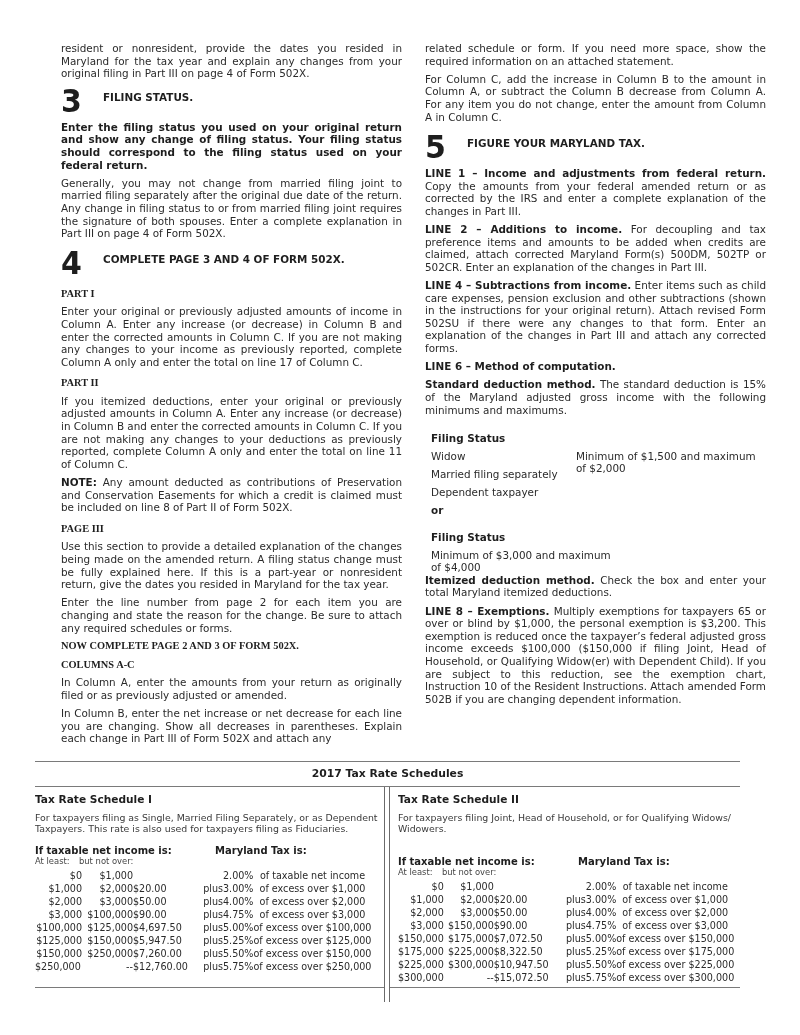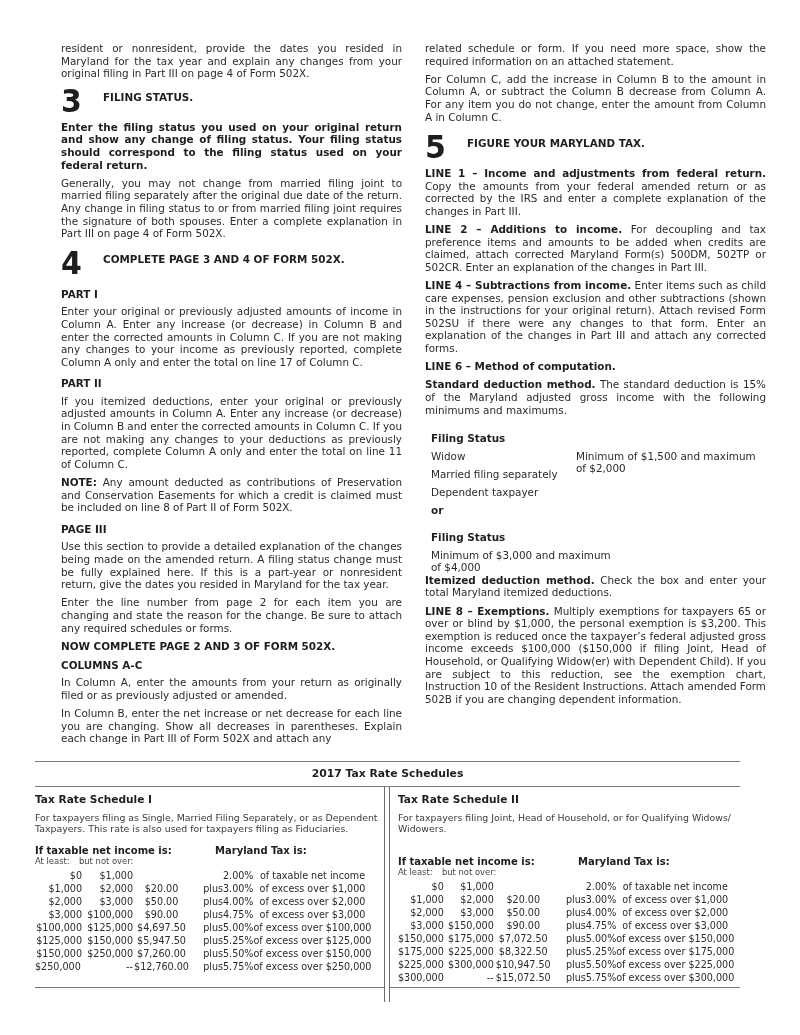--- a/index.html
+++ b/index.html
@@ -15,21 +15,21 @@
     .col-right { left: 411px; }
     p { margin: 0 0 5.6px 0; text-align: justify; }
     .sec-head { display: flex; align-items: flex-start; margin: 7px 0 4px 0; }
     .sec-num {
       font-family: "DejaVu Sans", sans-serif; font-weight: bold;
       font-size: 30px; line-height: 30px; width: 42px; color: #1e1e1e;
       transform: scaleY(1.05);
     }
     .sec-title { font-weight: bold; font-size: 10.4px; padding-top: 4px; color: #1e1e1e; }
     .bold-para { font-weight: bold; color: #1e1e1e; }
-    .subhead { font-weight: bold; margin: 9px 0 5px 0; color: #1e1e1e; }
+    .subhead { font-weight: bold; margin: 9px 0 5px 0; color: #1e1e1e; font-family: Liberation Serif, serif; }
     .subhead.tight { margin: 6px 0 5px 0; }
     .inline-b { font-weight: bold; color: #1e1e1e; }
     .fs-block { margin: 16px 0 0 6px; width: 335px; }
     .fs-head { font-weight: bold; margin-bottom: 5px; color: #1e1e1e; }
     .fs-row { display: flex; }
     .fs-left { width: 145px; }
     .fs-left div { margin-bottom: 5.6px; }
     .fs-right { width: 190px; }
     .fs-or { font-weight: bold; margin: 0 0 14px 0; color: #1e1e1e; }
 
@@ -53,21 +53,21 @@
     .sched-name { font-weight: bold; font-size: 10.6px; margin: 7px 0 6px 0; color: #1e1e1e; }
     .sched-desc { font-size: 9.4px; line-height: 11.6px; margin-bottom: 10px; color: #3a3a3a; }
     .sched-hdr { display: flex; font-weight: bold; font-size: 10px; color: #1e1e1e; }
     .sched-hdr .h1 { width: 180px; }
     .sched-sub { font-size: 8.4px; color: #444; display: flex; margin-bottom: 1px; }
     .sched-sub .s1 { width: 44px; }
     table.rates { border-collapse: collapse; font-size: 9.6px; color: #2a2a2a; }
     table.rates td { padding: 0; height: 13px; white-space: nowrap; }
     td.c-least { text-align: right; width: 47px; }
     td.c-over { text-align: right; width: 51px; }
-    td.c-base { text-align: center; width: 57px; }
+    td.c-base { text-align: left; width: 57px; }
     td.c-plus { text-align: right; width: 33px; }
     td.c-pct { text-align: right; width: 30px; }
     td.c-desc { text-align: center; padding-left: 7px; }
     .sched-right td.c-least { width: 41px; }
     .sched-right td.c-over { width: 50px; }
     .sched-right td.c-base { width: 59px; }
     .pad-bottom { height: 3px; }
   </style>
 </head>
 <body>

